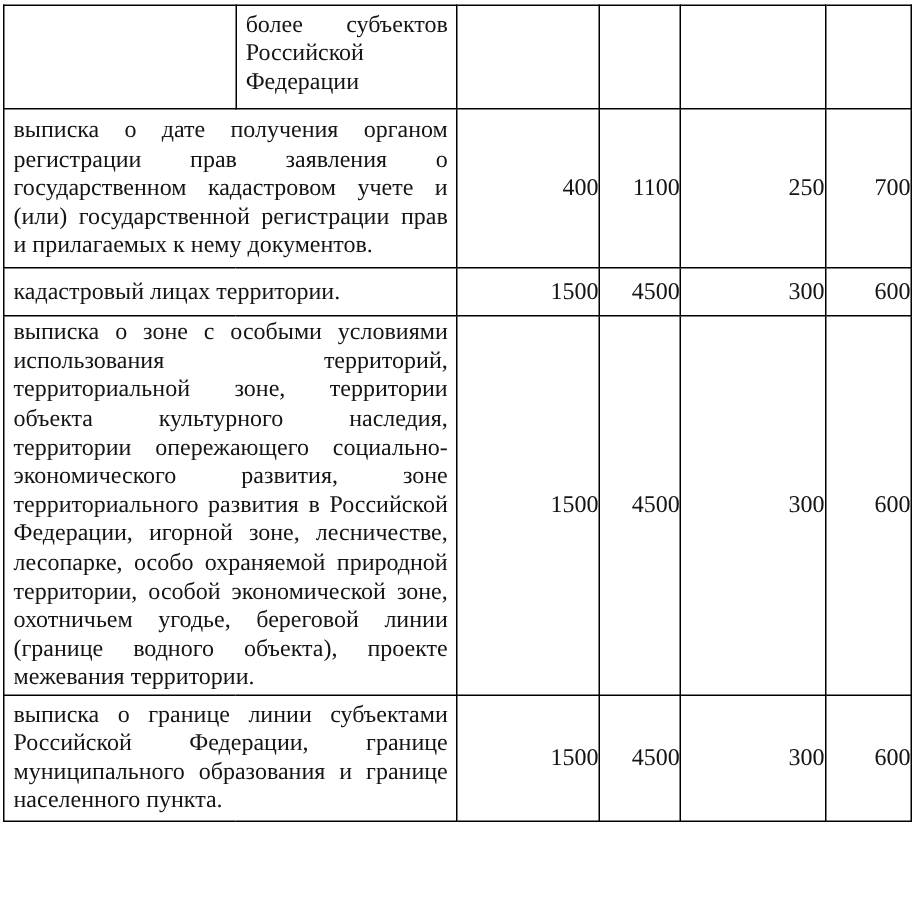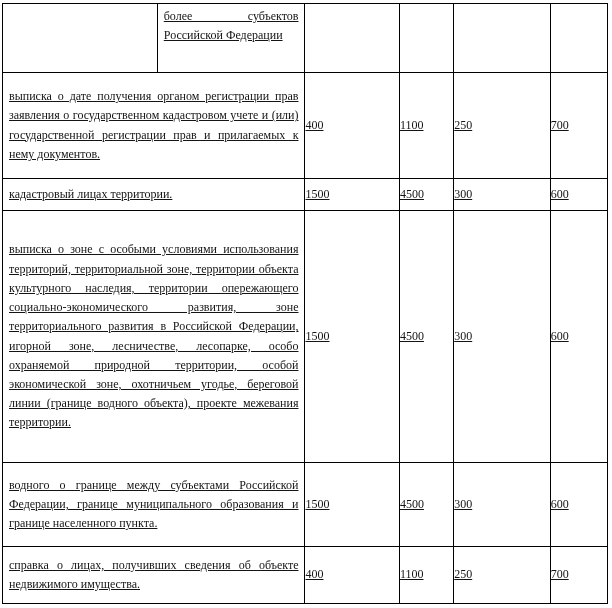--- a/index.html
+++ b/index.html
@@ -18,36 +18,35 @@
   table.fee-table {
     position: absolute;
     left: 2px;
     top: 3px;
     border-collapse: collapse;
     table-layout: fixed;
     width: 606px;
   }
   table.fee-table td {
     border: 1px solid #000000;
-    font-size: 12px;
+    font-size: 16px;
     line-height: 19.2px;
     overflow: hidden;
-    text-decoration: underline;
   }
   td.c-text {
     text-align: justify;
     vertical-align: middle;
     padding: 1px 6px 1px 6px;
   }
   td.c-top {
     vertical-align: top;
     padding-top: 3px;
   }
   td.c-num {
-    text-align: left;
+    text-align: right;
     vertical-align: middle;
     padding: 0;
   }
   td.c-empty {
     padding: 0;
   }
 </style>
 </head>
 <body>
 
@@ -84,27 +83,20 @@
       <td class="c-num">600</td>
     </tr>
     <tr style="height:252px">
       <td class="c-text" colspan="2">выписка о зоне с особыми условиями использования территорий, территориальной зоне, территории объекта культурного наследия, территории опережающего социально-экономического развития, зоне территориального развития в Российской Федерации, игорной зоне, лесничестве, лесопарке, особо охраняемой природной территории, особой экономической зоне, охотничьем угодье, береговой линии (границе водного объекта), проекте межевания территории.</td>
       <td class="c-num">1500</td>
       <td class="c-num">4500</td>
       <td class="c-num">300</td>
       <td class="c-num">600</td>
     </tr>
     <tr style="height:84px">
-      <td class="c-text" colspan="2">водного о границе между субъектами Российской Федерации, границе муниципального образования и границе населенного пункта.</td>
+      <td class="c-text" colspan="2">выписка о границе линии субъектами Российской Федерации, границе муниципального образования и границе населенного пункта.</td>
       <td class="c-num">1500</td>
       <td class="c-num">4500</td>
       <td class="c-num">300</td>
       <td class="c-num">600</td>
     </tr>
-    <tr style="height:57px">
-      <td class="c-text" colspan="2">справка о лицах, получивших сведения об объекте недвижимого имущества.</td>
-      <td class="c-num">400</td>
-      <td class="c-num">1100</td>
-      <td class="c-num">250</td>
-      <td class="c-num">700</td>
-    </tr>
   </tbody>
 </table>
 
 </body></html>

